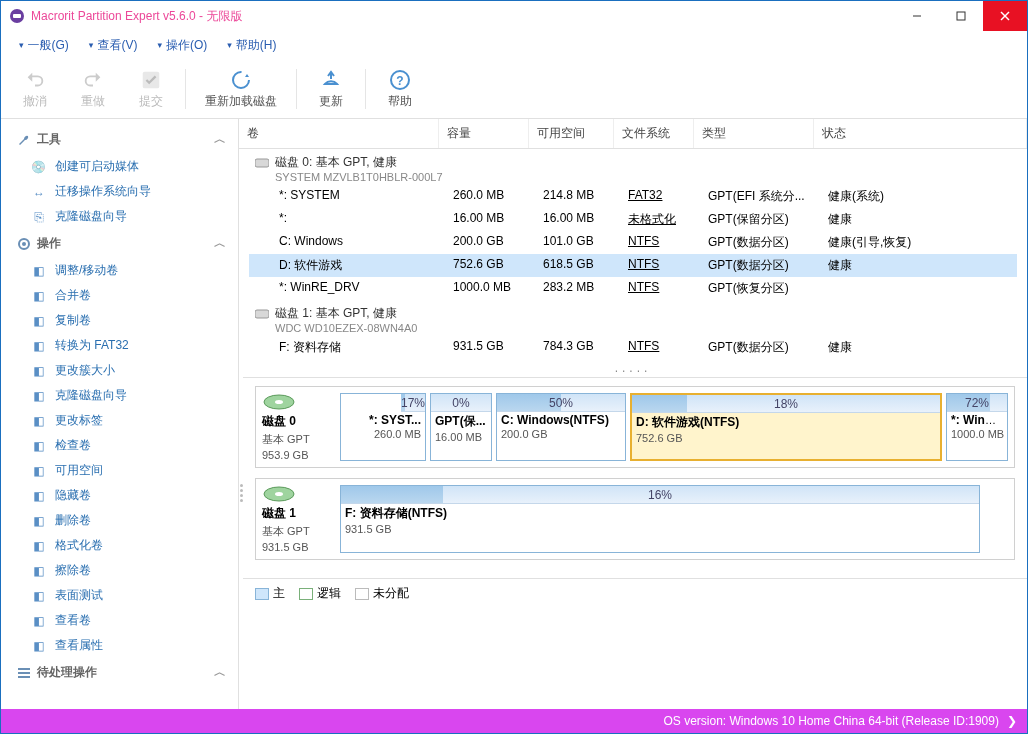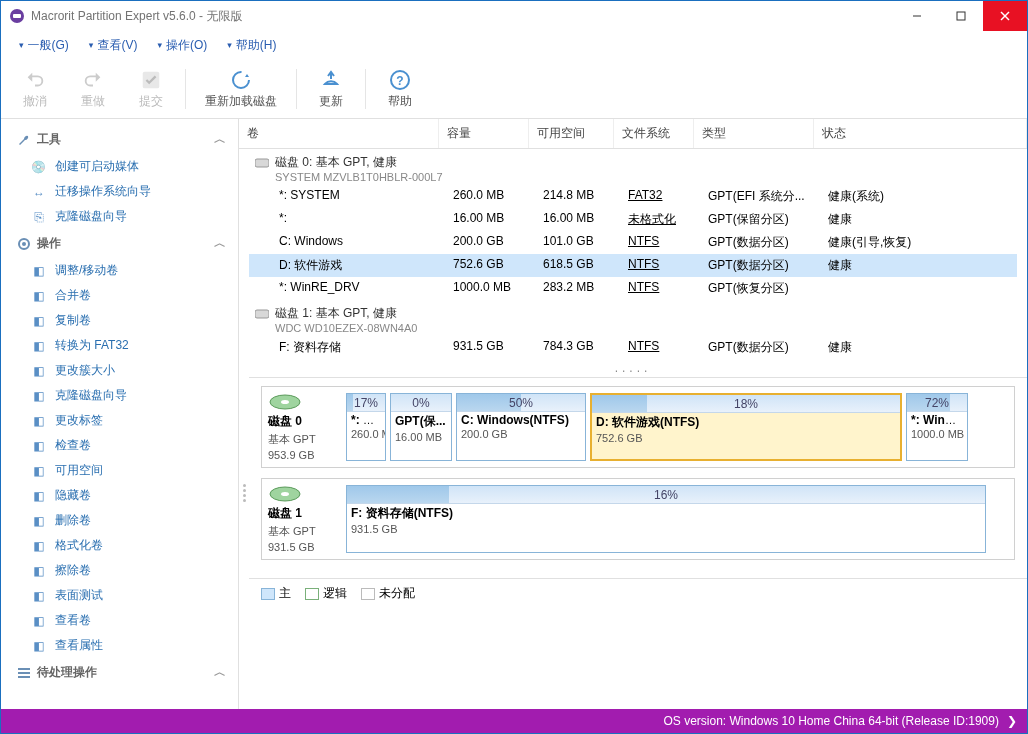--- a/index.html
+++ b/index.html
@@ -1,20 +1,20 @@
 <!DOCTYPE html>
 <html><head>
 <meta charset="utf-8">
 <style>
 * { margin: 0; padding: 0; box-sizing: border-box; font-family: "Microsoft YaHei", Tahoma, sans-serif; font-size: 12px; }
 body { width: 1028px; height: 734px; display: flex; flex-direction: column; background: #fff; border: 1px solid #1a6fbf; }
 
 .titlebar { height: 30px; display: flex; align-items: center; padding: 0 0 0 8px; background: #fff; }
 .titlebar .app-icon { width: 16px; height: 16px; margin-right: 6px; }
-.titlebar .title { flex: 1; color: #737373; }
+.titlebar .title { flex: 1; color: #ec4899; }
 .titlebar .winbtns { display: flex; height: 100%; }
 .titlebar .winbtn { width: 44px; display: flex; align-items: center; justify-content: center; }
 .titlebar .winbtn.close { background: #e81123; color: #fff; }
 
 .menubar { height: 28px; display: flex; align-items: center; padding: 0 10px; gap: 4px; }
 .menubar .menu-item { display: flex; align-items: center; color: #2a5db0; padding: 4px 8px; }
 .menubar .menu-item .arrow { margin-right: 4px; color: #2a5db0; font-size: 9px; }
 
 .toolbar { height: 60px; display: flex; align-items: center; padding: 4px 10px; border-bottom: 1px solid #e0e0e0; gap: 10px; }
 .toolbar .tbtn { display: flex; flex-direction: column; align-items: center; justify-content: center; width: 48px; color: #555; }
@@ -67,21 +67,21 @@
 .part .pbar span { position: relative; }
 .part .plabel { padding: 1px 4px; font-size: 11px; white-space: nowrap; overflow: hidden; text-overflow: ellipsis; }
 .part .psize { padding: 0 4px 2px 4px; font-size: 11px; color: #555; white-space: nowrap; overflow: hidden; }
 
 .legend { display: flex; align-items: center; gap: 14px; padding: 6px 12px; border-top: 1px solid #e0e0e0; }
 .legend .swatch { width: 14px; height: 12px; display: inline-block; border: 1px solid #88b4d8; margin-right: 4px; vertical-align: middle; }
 .legend .swatch.primary { background: #cfe6fb; }
 .legend .swatch.logic { background: #fff; border-color: #7ab07a; }
 .legend .swatch.unalloc { background: #fff; border-color: #bbb; }
 
-.statusbar { height: 24px; background: #a21caf; color: #fff; display: flex; align-items: center; justify-content: flex-end; padding: 10px 10px; font-size: 12px; }
+.statusbar { height: 24px; background: #d946ef; color: #fff; display: flex; align-items: center; justify-content: flex-end; padding: 10px 10px; font-size: 12px; }
 .statusbar .chev { margin-left: 8px; }
 
 .maps-handle { width:10px; display:flex; flex-direction:column; justify-content:center; gap:2px; }
 .maps-handle span{ width:3px; height:3px; background:#bbb; border-radius:50%; margin:0 auto;}
 .maps-wrap { display:flex; }
 .maps-inner { flex:1; }
 </style>
 </head>
 <body>
 
@@ -398,21 +398,21 @@
               <div class="dinfo">
                 <svg class="diskicon" viewBox="0 0 34 18">
                   <ellipse cx="17" cy="9" rx="15" ry="7" fill="#9fd49f" stroke="#5a9a5a"></ellipse>
                   <ellipse cx="17" cy="9" rx="4" ry="2" fill="#fff"></ellipse>
                 </svg>
     <div style="font-weight:bold;">磁盘 0</div>
     <div style="font-size:11px;color:#555;">基本 GPT</div>
     <div style="font-size:11px;color:#555;">953.9 GB</div>
               </div>
               <div class="parts">
-                <div class="part" style="width: 40px;">
+                <div class="part" style="width: 86px; align-items: flex-end;">
                   <div class="pbar">
                     <div class="fill" style="width:17%"></div>
                     <span>17%</span>
                   </div>
       <div class="plabel"><b>*: SYST...</b></div>
       <div class="psize">260.0 MB</div>
                 </div>
                 <div class="part" style="width: 62px;">
                   <div class="pbar">
                     <div class="fill" style="width:0%"></div>

